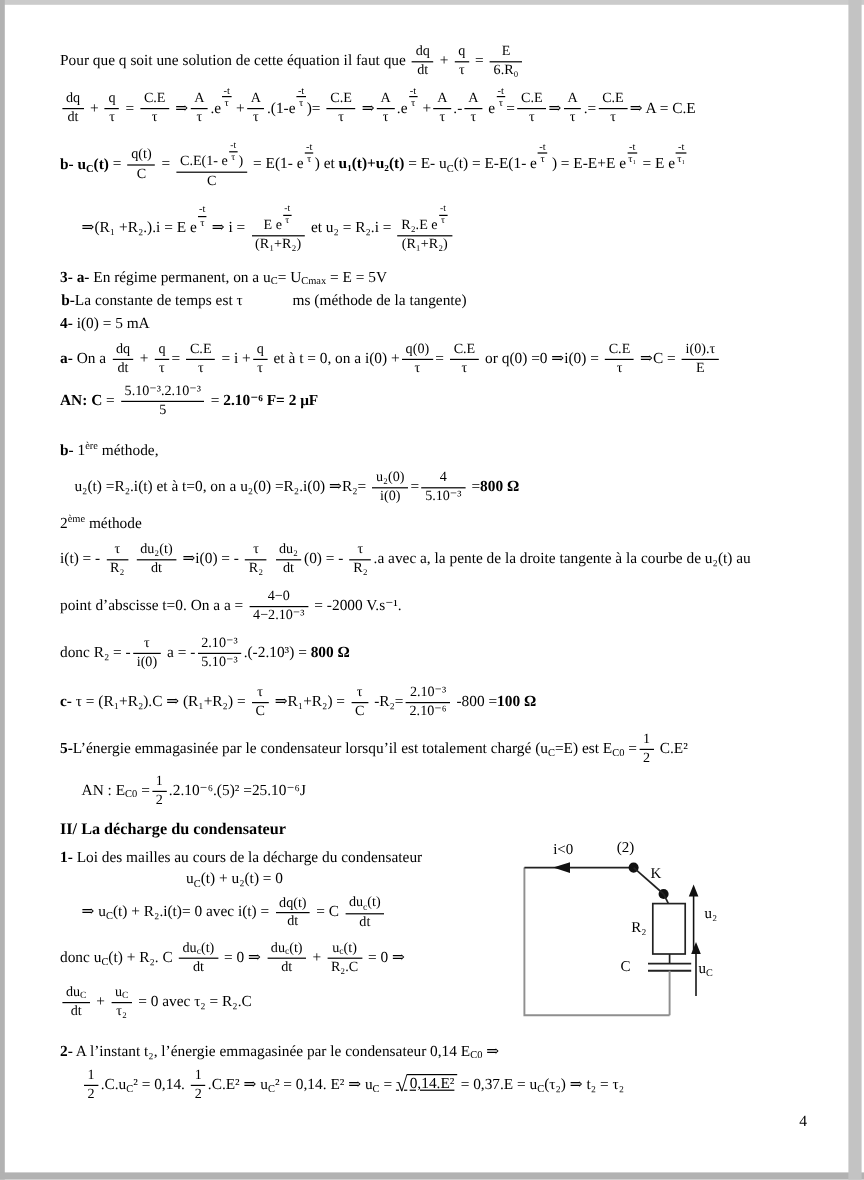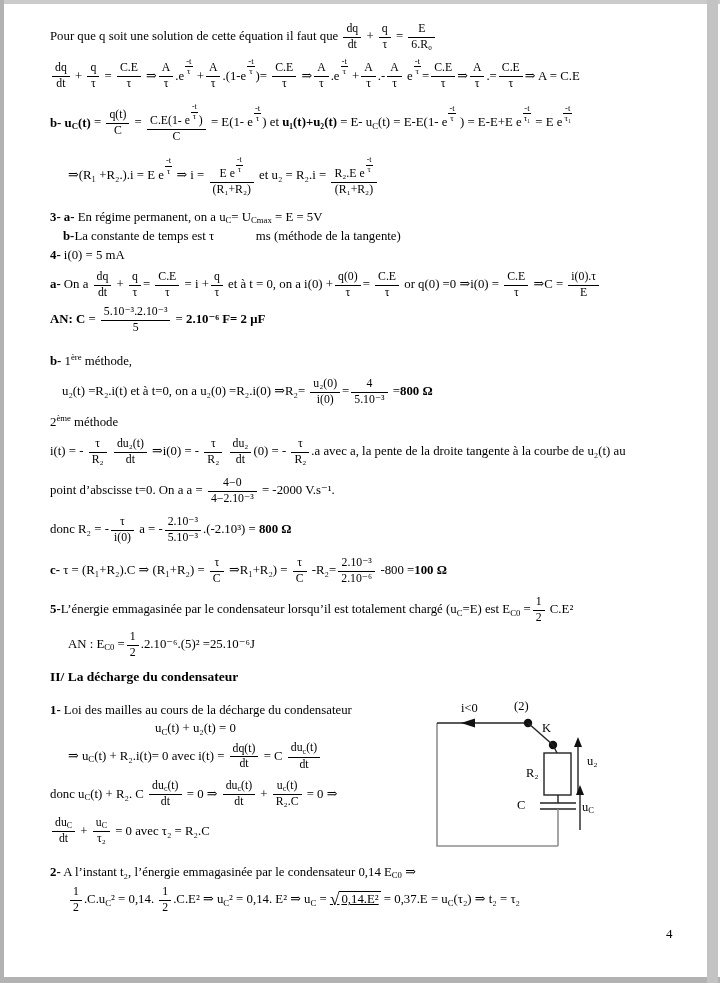--- a/index.html
+++ b/index.html
@@ -11,21 +11,21 @@
   }
   
   .edge{position:absolute;z-index:5;}
   .edge-top{left:0;top:0;width:720px;height:4px;background:#cbcbcb;}
   .edge-left{left:0;top:0;width:4px;height:983px;background:#b2b2b2;}
   .edge-bottom{left:0;top:977px;width:720px;height:6px;background:#b2b2b2;}
   .edge-right{left:707px;top:0;width:11px;height:983px;background:#c3c3c3;}
 
   .content{
     position:absolute;left:0;top:0;width:706px;box-sizing:border-box;
-    padding:22px 8px 0 50px;z-index:1;
+    padding:36px 8px 0 50px;z-index:1;
   }
   .line{
     white-space:nowrap;font-size:12.8px;line-height:1.25;
   }
   .line b{font-weight:bold;}
 
   
   .frac{
     display:inline-block;vertical-align:middle;text-align:center;
     margin:1px 2px;font-size:0.92em;line-height:1.1;
@@ -61,35 +61,35 @@
 <div class="edge edge-left"></div>
 <div class="edge edge-bottom"></div>
 <div class="edge edge-right"></div>
 
 <div class="content">
   <div class="line" style="margin-top:0;">Pour que q soit une solution de cette équation il faut que  <span class="frac"><span class="num">dq</span><span class="den">dt</span></span> + <span class="frac"><span class="num">q</span><span class="den">τ</span></span> = <span class="frac"><span class="num">E</span><span class="den">6.R₀</span></span></div>
   <div class="line" style="margin-top:4px;"><span class="frac"><span class="num">dq</span><span class="den">dt</span></span> + <span class="frac"><span class="num">q</span><span class="den">τ</span></span> = <span class="frac"><span class="num">C.E</span><span class="den">τ</span></span> ⇒<span class="frac"><span class="num">A</span><span class="den">τ</span></span>.e<span class="sup"><span class="frac"><span class="num">-t</span><span class="den">τ</span></span></span> +<span class="frac"><span class="num">A</span><span class="den">τ</span></span>.(1-e<span class="sup"><span class="frac"><span class="num">-t</span><span class="den">τ</span></span></span>)= <span class="frac"><span class="num">C.E</span><span class="den">τ</span></span> ⇒<span class="frac"><span class="num">A</span><span class="den">τ</span></span>.e<span class="sup"><span class="frac"><span class="num">-t</span><span class="den">τ</span></span></span> +<span class="frac"><span class="num">A</span><span class="den">τ</span></span>.-<span class="frac"><span class="num">A</span><span class="den">τ</span></span> e<span class="sup"><span class="frac"><span class="num">-t</span><span class="den">τ</span></span></span>=<span class="frac"><span class="num">C.E</span><span class="den">τ</span></span>⇒<span class="frac"><span class="num">A</span><span class="den">τ</span></span>.=<span class="frac"><span class="num">C.E</span><span class="den">τ</span></span>⇒ A = C.E</div>
   <div class="line" style="margin-top:10px;"><b>b- u<span class="sub">C</span>(t)</b> = <span class="frac"><span class="num">q(t)</span><span class="den">C</span></span> = <span class="frac"><span class="num">C.E(1- e<span class="sup"><span class="frac"><span class="num">-t</span><span class="den">τ</span></span></span>)</span><span class="den">C</span></span> = E(1- e<span class="sup"><span class="frac"><span class="num">-t</span><span class="den">τ</span></span></span>) et <b>u₁(t)+u₂(t)</b> = E- u<span class="sub">C</span>(t) = E-E(1- e<span class="sup"><span class="frac"><span class="num">-t</span><span class="den">τ</span></span></span> ) = E-E+E e<span class="sup"><span class="frac"><span class="num">-t</span><span class="den">τ₁</span></span></span> = E e<span class="sup"><span class="frac"><span class="num">-t</span><span class="den">τ₁</span></span></span></div>
   <div class="line" style="margin-top:10px;margin-left:18px;">⇒(R₁ +R₂.).i = E e<span class="sup"><span class="frac"><span class="num">-t</span><span class="den">τ</span></span></span> ⇒ i = <span class="frac"><span class="num">E e<span class="sup"><span class="frac"><span class="num">-t</span><span class="den">τ</span></span></span></span><span class="den">(R₁+R₂)</span></span> et u₂ = R₂.i = <span class="frac"><span class="num">R₂.E e<span class="sup"><span class="frac"><span class="num">-t</span><span class="den">τ</span></span></span></span><span class="den">(R₁+R₂)</span></span></div>
   <div class="line" style="margin-top:12px;"><b>3- a-</b> En régime permanent, on a u<span class="sub">C</span>= U<span class="sub">Cmax</span> = E = 5V</div>
-  <div class="line" style="margin-top:3px;margin-left:13px;"><b>b-</b>La constante de temps est τ&nbsp;&nbsp;&nbsp;&nbsp;&nbsp;&nbsp;&nbsp;&nbsp;&nbsp;&nbsp;&nbsp;&nbsp; ms (méthode de la tangente)</div>
+  <div class="line" style="margin-top:3px;margin-left:1px;"><b>b-</b>La constante de temps est τ&nbsp;&nbsp;&nbsp;&nbsp;&nbsp;&nbsp;&nbsp;&nbsp;&nbsp;&nbsp;&nbsp;&nbsp; ms (méthode de la tangente)</div>
   <div class="line" style="margin-top:3px;"><b>4-</b> i(0) = 5 mA</div>
   <div class="line" style="margin-top:6px;"><b>a-</b> On a <span class="frac"><span class="num">dq</span><span class="den">dt</span></span> + <span class="frac"><span class="num">q</span><span class="den">τ</span></span>= <span class="frac"><span class="num">C.E</span><span class="den">τ</span></span> = i +<span class="frac"><span class="num">q</span><span class="den">τ</span></span>  et à t = 0, on a i(0) +<span class="frac"><span class="num">q(0)</span><span class="den">τ</span></span>= <span class="frac"><span class="num">C.E</span><span class="den">τ</span></span> or q(0) =0 ⇒i(0) = <span class="frac"><span class="num">C.E</span><span class="den">τ</span></span> ⇒C = <span class="frac"><span class="num">i(0).τ</span><span class="den">E</span></span></div>
   <div class="line" style="margin-top:4px;"><b>AN: C</b> = <span class="frac"><span class="num">5.10⁻³.2.10⁻³</span><span class="den">5</span></span> = <b>2.10⁻⁶ F= 2 μF</b></div>
   <div class="line" style="margin-top:18px;"><b>b-</b> 1<span class="sup">ère</span> méthode,</div>
   <div class="line" style="margin-top:6px;margin-left:12px;">u₂(t) =R₂.i(t) et à t=0, on a  u₂(0) =R₂.i(0) ⇒R₂= <span class="frac"><span class="num">u₂(0)</span><span class="den">i(0)</span></span>=<span class="frac"><span class="num">4</span><span class="den">5.10⁻³</span></span> =<b>800 Ω</b></div>
   <div class="line" style="margin-top:6px;">2<span class="sup">ème</span> méthode</div>
   <div class="line" style="margin-top:6px;">i(t) = - <span class="frac"><span class="num">τ</span><span class="den">R₂</span></span> <span class="frac"><span class="num">du₂(t)</span><span class="den">dt</span></span> ⇒i(0) = - <span class="frac"><span class="num">τ</span><span class="den">R₂</span></span> <span class="frac"><span class="num">du₂</span><span class="den">dt</span></span>(0) = - <span class="frac"><span class="num">τ</span><span class="den">R₂</span></span>.a  avec a, la pente de la droite tangente à la courbe de u₂(t) au</div>
   <div class="line" style="margin-top:8px;">point d’abscisse t=0. On a  a = <span class="frac"><span class="num">4−0</span><span class="den">4−2.10⁻³</span></span> = -2000 V.s⁻¹.</div>
   <div class="line" style="margin-top:8px;">donc R₂ = -<span class="frac"><span class="num">τ</span><span class="den">i(0)</span></span> a =  -<span class="frac"><span class="num">2.10⁻³</span><span class="den">5.10⁻³</span></span>.(-2.10³) = <b>800 Ω</b></div>
   <div class="line" style="margin-top:10px;"><b>c-</b>  τ = (R₁+R₂).C  ⇒ (R₁+R₂) = <span class="frac"><span class="num">τ</span><span class="den">C</span></span> ⇒R₁+R₂) = <span class="frac"><span class="num">τ</span><span class="den">C</span></span> -R₂=<span class="frac"><span class="num">2.10⁻³</span><span class="den">2.10⁻⁶</span></span> -800 =<b>100 Ω</b></div>
   <div class="line" style="margin-top:8px;"><b>5-</b>L’énergie emmagasinée par le condensateur lorsqu’il est totalement chargé (u<span class="sub">C</span>=E) est E<span class="sub">C0</span> =<span class="frac"><span class="num">1</span><span class="den">2</span></span> C.E²</div>
   <div class="line" style="margin-top:4px;margin-left:18px;">AN : E<span class="sub">C0</span> =<span class="frac"><span class="num">1</span><span class="den">2</span></span>.2.10⁻⁶.(5)² =25.10⁻⁶J</div>
   <div class="line" style="margin-top:8px;font-size:13.5px;"><b>II/ La décharge du condensateur</b></div>
-  <div class="line" style="margin-top:18px;"><b>1-</b>  Loi des mailles au cours de la décharge du condensateur</div>
+  <div class="line" style="margin-top:8px;"><b>1-</b>  Loi des mailles au cours de la décharge du condensateur</div>
   <div class="line" style="margin-top:2px;margin-left:105px;">u<span class="sub">C</span>(t)  + u₂(t)  = 0</div>
   <div class="line" style="margin-top:4px;margin-left:18px;">⇒ u<span class="sub">C</span>(t) + R₂.i(t)= 0 avec i(t) = <span class="frac"><span class="num">dq(t)</span><span class="den">dt</span></span> = C <span class="frac"><span class="num">du<span class="sub">c</span>(t)</span><span class="den">dt</span></span></div>
   <div class="line" style="margin-top:6px;">donc u<span class="sub">C</span>(t) + R₂. C <span class="frac"><span class="num">du<span class="sub">c</span>(t)</span><span class="den">dt</span></span> = 0 ⇒ <span class="frac"><span class="num">du<span class="sub">c</span>(t)</span><span class="den">dt</span></span> + <span class="frac"><span class="num">u<span class="sub">c</span>(t)</span><span class="den">R₂.C</span></span> = 0 ⇒</div>
   <div class="line" style="margin-top:6px;"><span class="frac"><span class="num">du<span class="sub">C</span></span><span class="den">dt</span></span> + <span class="frac"><span class="num">u<span class="sub">C</span></span><span class="den">τ₂</span></span> = 0  avec τ₂ = R₂.C</div>
   <div class="line" style="margin-top:18px;"><b>2-</b> A l’instant t₂, l’énergie emmagasinée par le condensateur  0,14 E<span class="sub">C0</span>  ⇒</div>
   <div class="line" style="margin-top:4px;margin-left:18px;"><span class="frac"><span class="num">1</span><span class="den">2</span></span>.C.u<span class="sub">C</span>² = 0,14. <span class="frac"><span class="num">1</span><span class="den">2</span></span>.C.E² ⇒ u<span class="sub">C</span>² = 0,14. E² ⇒ u<span class="sub">C</span> = <span class="sqrt"><span class="radical">√</span><span class="sqrt-content">0,14.E²</span></span>  = 0,37.E = u<span class="sub">C</span>(τ₂) ⇒ t₂ = τ₂</div>
 </div>
 
 <div class="circuit">
   <svg width="185" height="165" viewBox="0 0 185 165">

